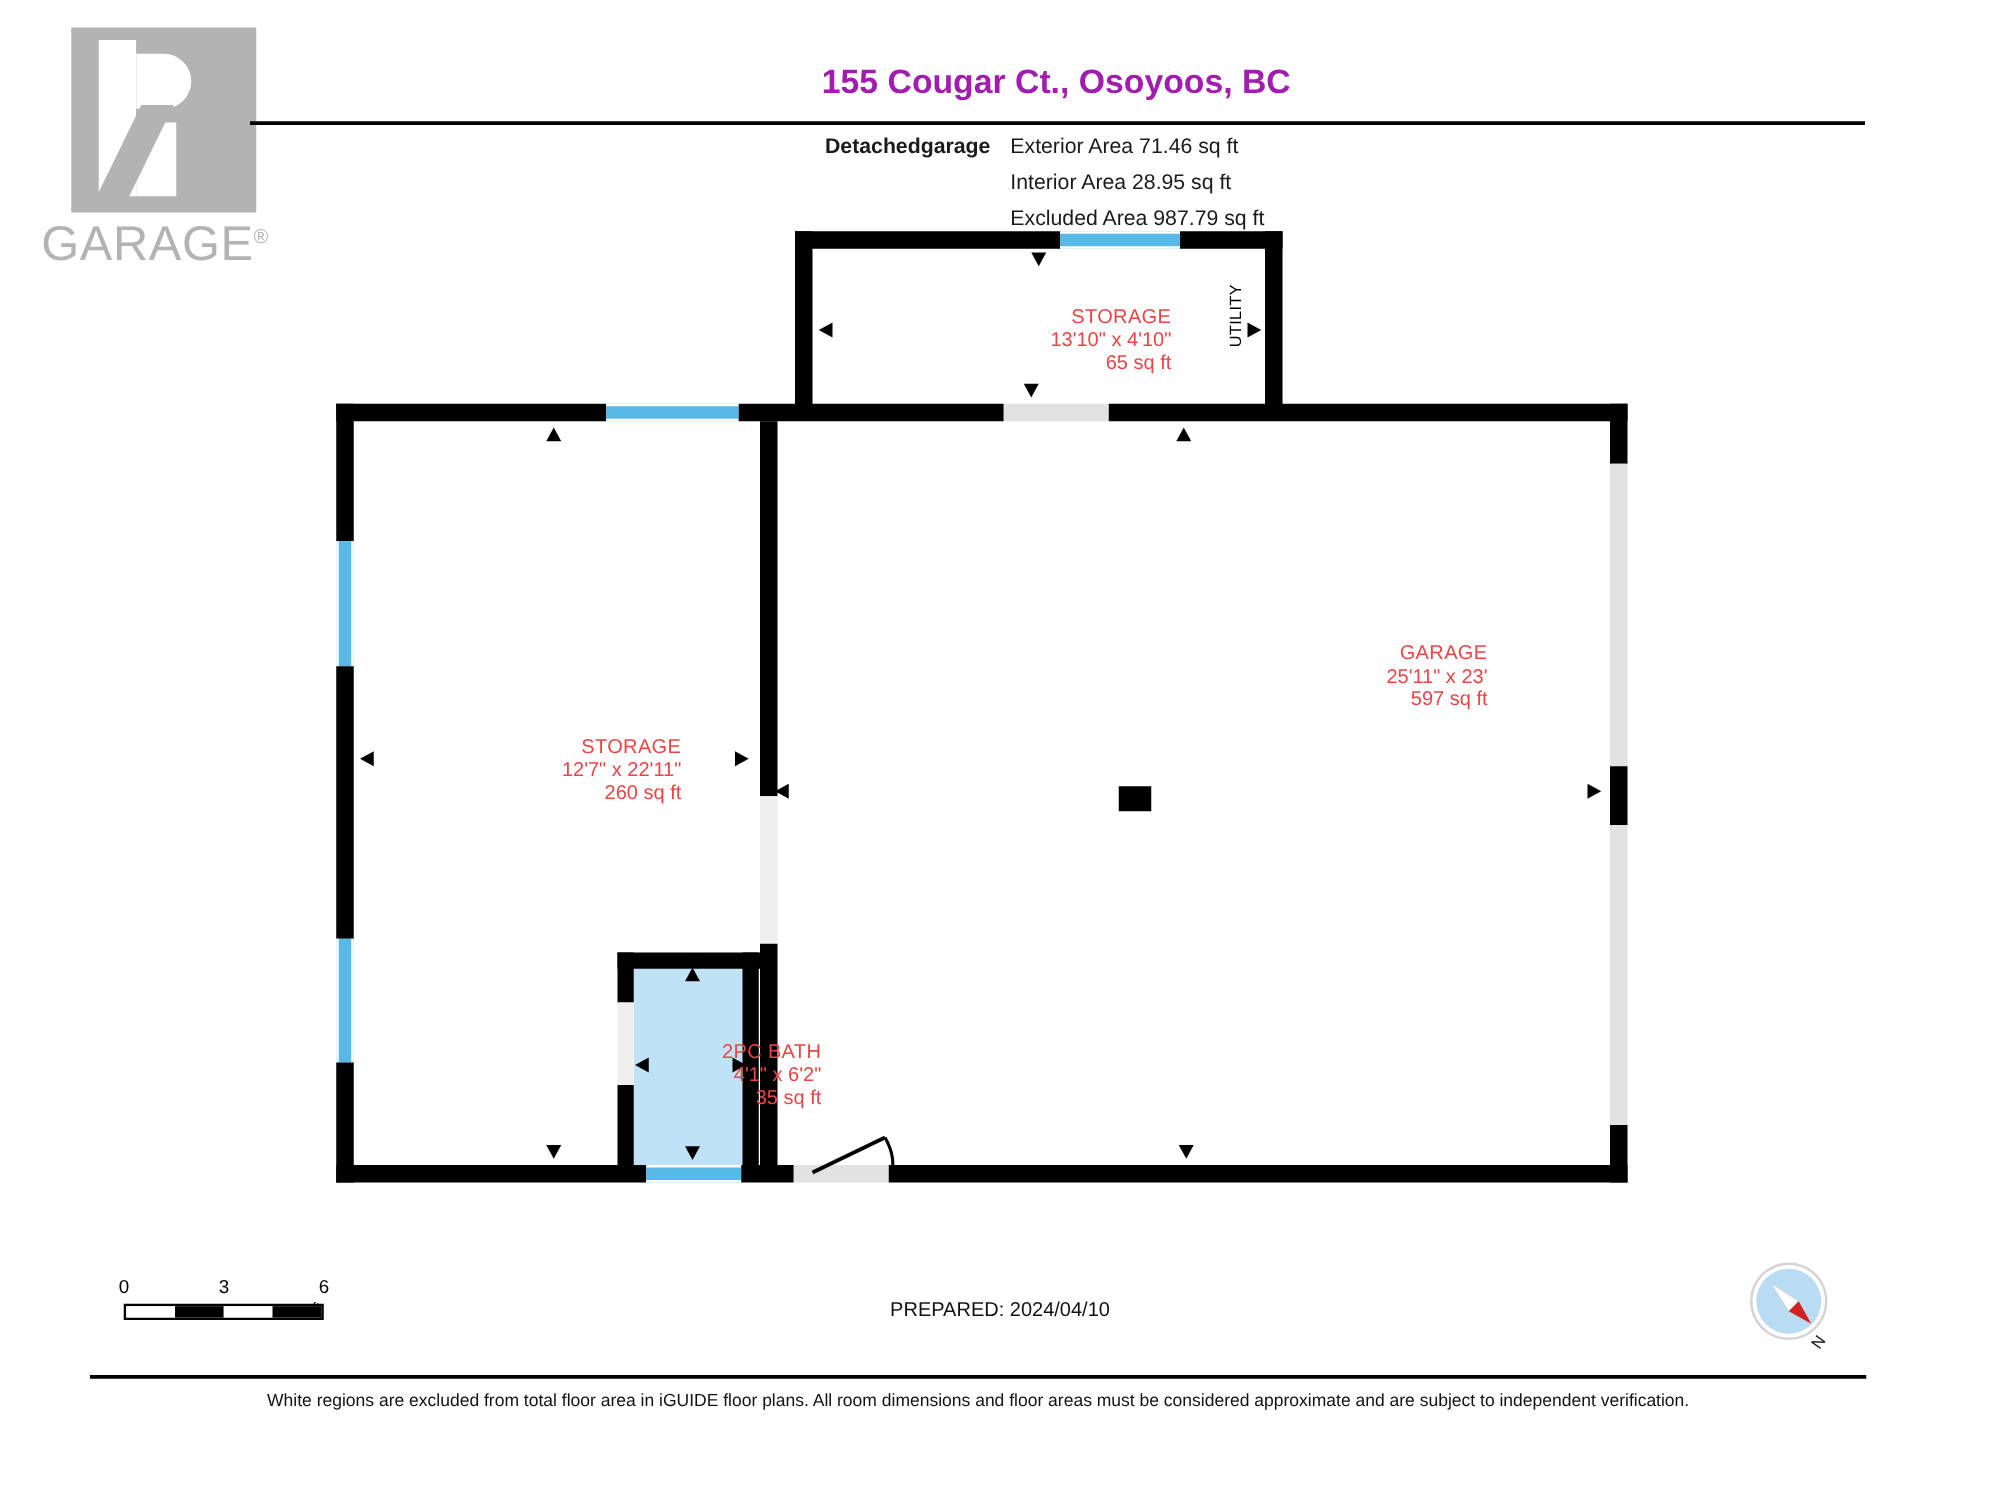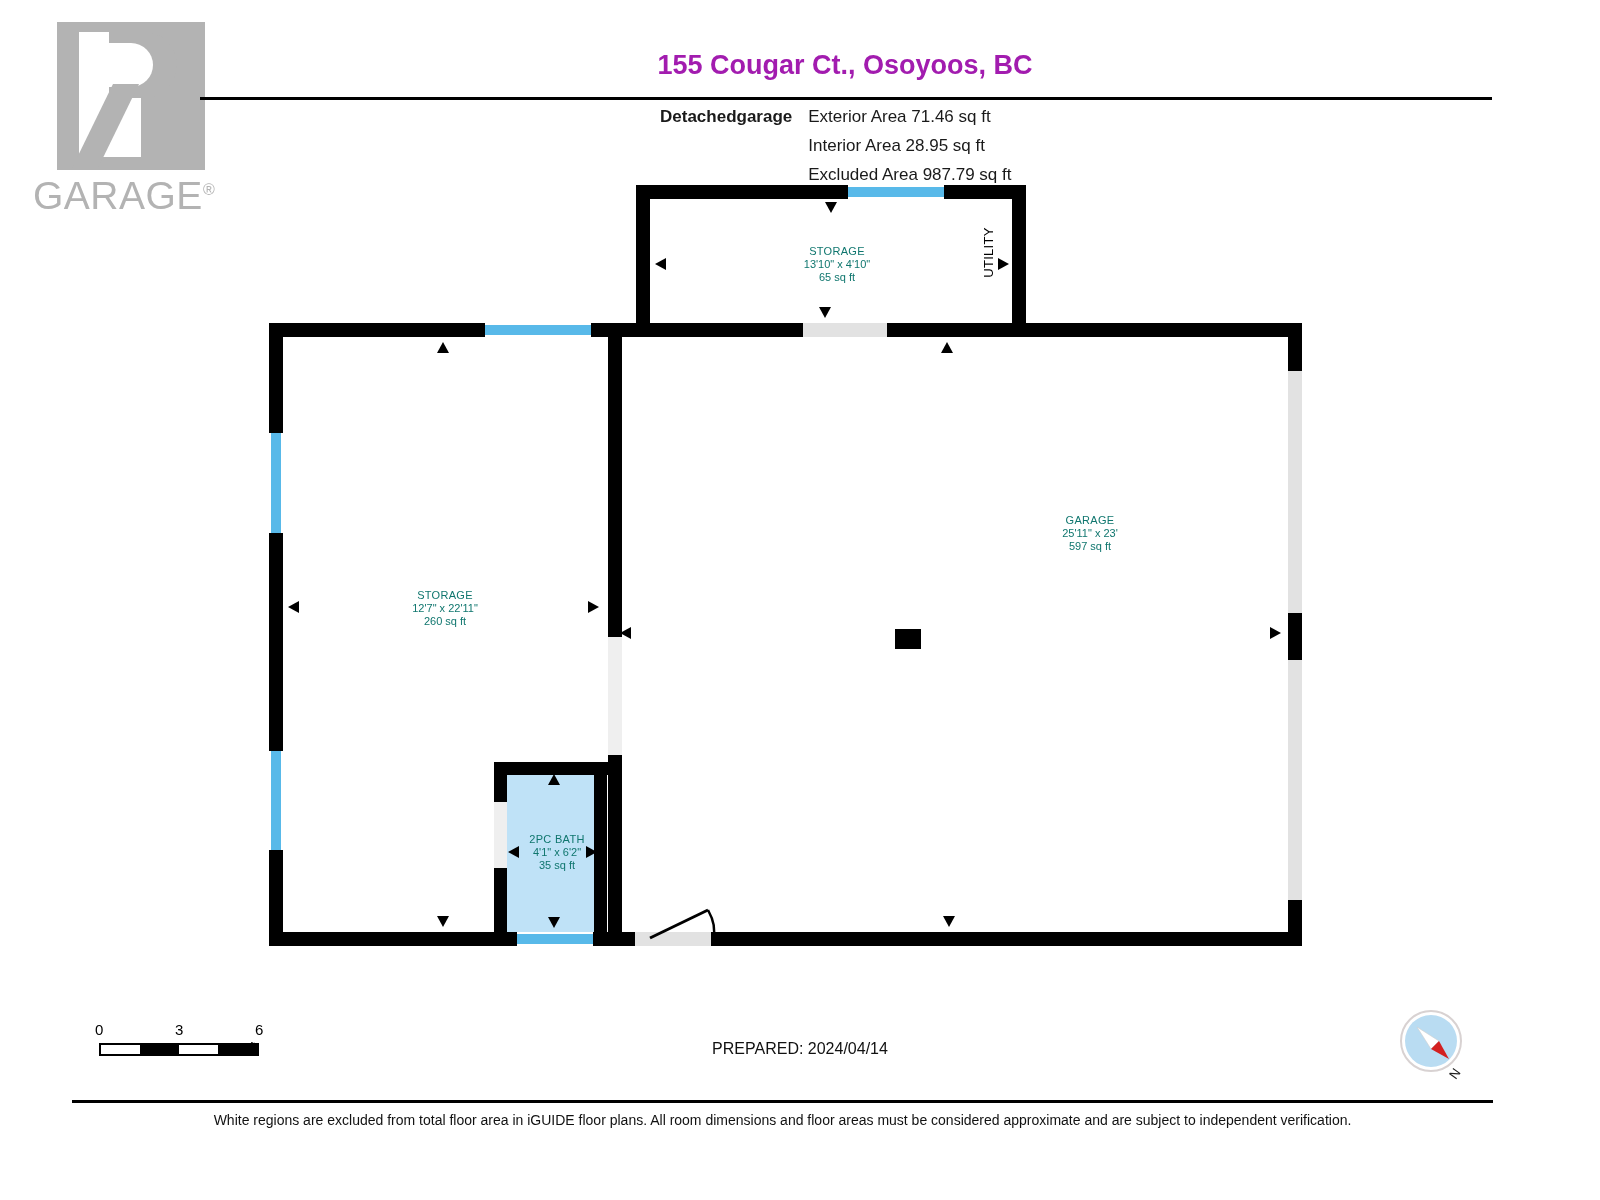--- a/index.html
+++ b/index.html
@@ -97,24 +97,24 @@
   .door-gap { position: absolute; background: #efefef; }
 
   .arrow { position: absolute; width: 0; height: 0; }
   .arrow.up    { border-left: 6px solid transparent; border-right: 6px solid transparent; border-bottom: 11px solid #000; }
   .arrow.down  { border-left: 6px solid transparent; border-right: 6px solid transparent; border-top: 11px solid #000; }
   .arrow.left  { border-top: 6px solid transparent; border-bottom: 6px solid transparent; border-right: 11px solid #000; }
   .arrow.right { border-top: 6px solid transparent; border-bottom: 6px solid transparent; border-left: 11px solid #000; }
 
   .room-label {
     position: absolute;
-    text-align: center;
-    font-size: 11px;
+    text-align: right;
+    font-size: 16px;
     line-height: 1.17;
-    color: #0f766e;
+    color: #ef4444;
     white-space: nowrap;
     font-family: "Liberation Sans", sans-serif;
   }
   .room-label .nm { font-weight: normal; letter-spacing: 0.3px; }
 
   .vert-label {
     position: absolute;
     font-size: 13px; color: #000;
     transform: rotate(-90deg);
     transform-origin: center center;
@@ -306,21 +306,21 @@
   <div class="sb-num" style="left:156px;">6</div>
   <div id="scalebar-ticks">
     <div class="sb-w"></div>
       <div class="sb-b"></div>
       <div class="sb-w"></div>
       <div class="sb-b"></div>
   </div>
   <div id="sb-ft">ft</div>
 </div>
 
-<div id="prepared">PREPARED: 2024/04/14</div>
+<div id="prepared">PREPARED: 2024/04/10</div>
 
 <div id="compass">
   <div id="compass-ring"></div>
   <div id="compass-disc"></div>
   <svg style="position:absolute; left:5px; top:5px; width:52px; height:52px;">
     <polygon points="12,12 34,26 26,34" fill="#ffffff" stroke="#cfcfcf" stroke-width="0.6"></polygon>
     <polygon points="44,44 34,26 26,34" fill="#d32020"></polygon>
   </svg>
   <div id="compass-n">N</div>
 </div>

